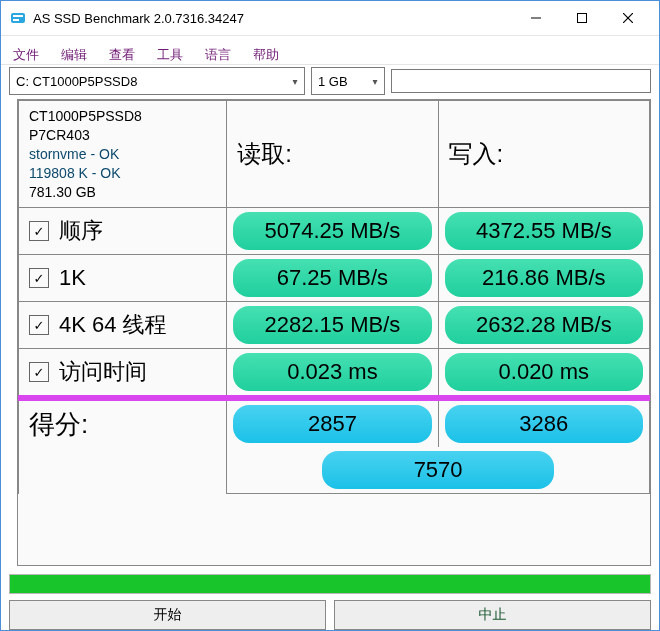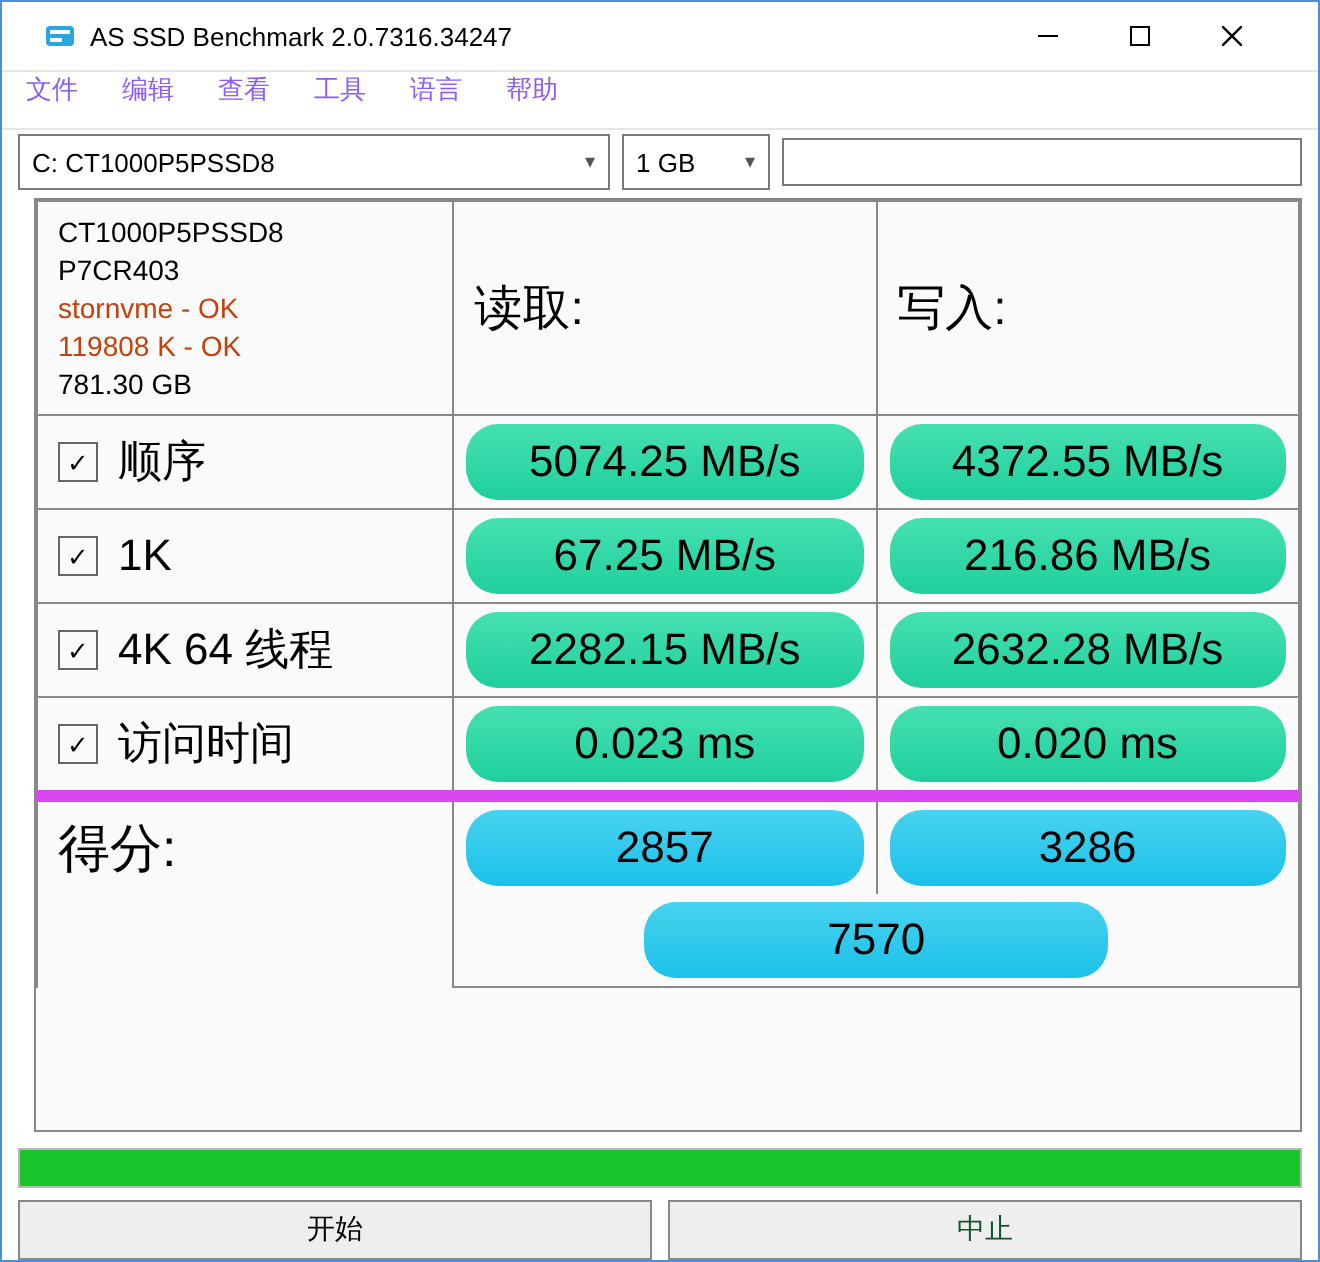--- a/index.html
+++ b/index.html
@@ -1,37 +1,37 @@
 <!DOCTYPE html>
 <html><head>
 <meta charset="utf-8">
 <style>
   html,body{margin:0;padding:0;font-family:"Microsoft YaHei","Segoe UI",Tahoma,sans-serif;background:#fff}
   .window{width:660px;height:631px;border:1px solid #4a8fd8;box-sizing:border-box;display:flex;flex-direction:column;background:#fff}
-  .titlebar{height:34px;display:flex;align-items:center;padding:0 20px;color:#000;font-size:13px;border-bottom:1px solid #e5e5e5}
+  .titlebar{height:34px;display:flex;align-items:center;padding:0 8px;color:#000;font-size:13px;border-bottom:1px solid #e5e5e5}
   .titlebar .ticon{width:18px;height:18px;margin-right:6px;display:inline-flex;align-items:center;justify-content:center}
   .titlebar .title{flex:1}
   .winbtns{display:flex;gap:0}
   .winbtn{width:46px;height:30px;display:flex;align-items:center;justify-content:center;font-size:12px;color:#333}
-  .menubar{height:28px;display:flex;align-items:flex-start;gap:22px;padding:0 12px;font-size:13px;color:#8b5cf6;border-bottom:1px solid #e5e5e5}
+  .menubar{height:28px;display:flex;align-items:flex-end;gap:22px;padding:0 12px;font-size:13px;color:#701a75;border-bottom:1px solid #e5e5e5}
   .menubar span{cursor:default}
   .toolbar{height:28px;display:flex;align-items:center;gap:6px;padding:2px 8px}
   .dd{height:28px;border:1px solid #7a7a7a;background:#fff;display:flex;align-items:center;position:relative;font-size:13px;box-sizing:border-box}
   .dd .ddlabel{padding:0 6px;flex:1;white-space:nowrap;overflow:hidden}
   .dd .ddarrow{width:18px;height:100%;display:flex;align-items:center;justify-content:center;font-size:10px;color:#555}
   .dd1{width:296px}
   .dd2{width:74px}
   .tf{flex:1;height:24px;border:1px solid #7a7a7a;box-sizing:border-box}
   .panel{border:1px solid #888;margin:2px 8px 2px 16px;background:#fafafa;display:flex;flex-direction:column;flex:1}
   table{border-collapse:collapse;width:100%}
   td{border:1px solid #888;padding:0;vertical-align:top;font-size:22px;height:46px}
   .cell{padding:4px 10px;height:100%;box-sizing:border-box;display:flex;align-items:center}
   td.info{font-size:14px;line-height:1.35;vertical-align:top}
   td.info .cell{display:block;padding:6px 10px}
-  .ok{color:#c2410c}
+  .ok{color:#0c4a6e}
   .hdr{font-size:24px;padding-left:10px}
   .ck{width:18px;height:18px;border:1px solid #666;display:inline-flex;align-items:center;justify-content:center;margin-right:10px;font-size:13px}
   .pill{height:38px;border-radius:16px;display:flex;align-items:center;justify-content:center;font-size:22px;margin:4px 6px}
   .green{background:#32d9a8;background:linear-gradient(#45e0b2,#20cf9d)}
   .blue{background:#2fc8ec;background:linear-gradient(#48d2f0,#1bc1e8)}
   .scorerow td{border-left:1px solid #888;border-right:1px solid #888;border-top:6px solid #d946ef;border-bottom:none}
   .scorerow2 td{border:1px solid #888;border-top:none}
   .scorelabel{font-size:26px;padding:6px 10px}
   .progwrap{padding:6px 8px 2px 8px}
   .prog{height:18px;border:1px solid #b8b8b8;background:#e8e8e8;position:relative}

